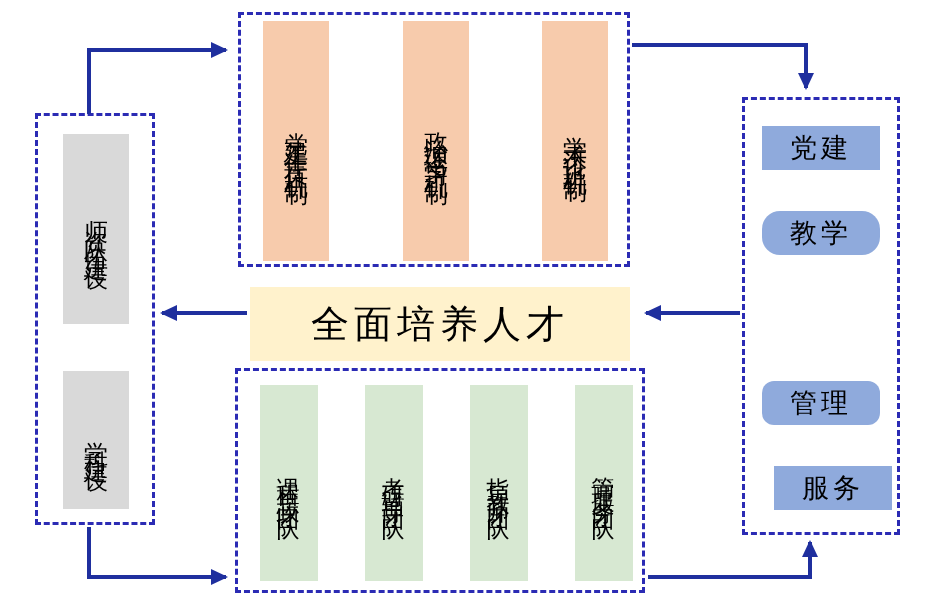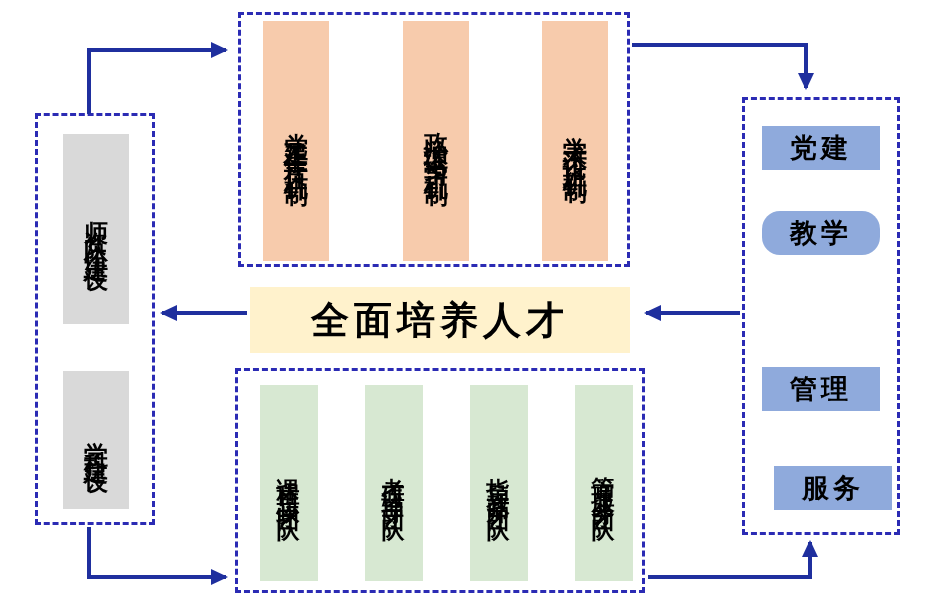--- a/index.html
+++ b/index.html
@@ -18,21 +18,21 @@
     position: absolute;
     border: 3px dashed #2B2BB4;
     background: transparent;
   }
 
   .cell {
     position: absolute;
     display: flex;
     align-items: center;
     justify-content: center;
-    font-weight: bold;
+    font-weight: normal;
     color: #000000;
     text-align: center;
   }
 
   .vtext {
     writing-mode: vertical-rl;
     text-orientation: upright;
   }
 
   
@@ -49,21 +49,21 @@
   .group-bottom { left: 235px; top: 368px; width: 410px; height: 225px; }
   .cell-green   { background: #D7E8D2; width: 58px; height: 196px; top: 14px; font-size: 23px; }
   .cell-green .vtext { letter-spacing: 8px; }
 
   
   .group-right  { left: 742px; top: 97px;  width: 158px; height: 438px; }
   .cell-blue    { background: #8FAADC; width: 118px; height: 44px; left: 17px; font-size: 27px; letter-spacing: 4px; }
 
   
   .cell-center  {
-    left: 250px; top: 287px; width: 380px; height: 66px;
+    left: 250px; top: 287px; width: 380px; height: 74px;
     background: #FFF2CC; font-size: 38px; letter-spacing: 5px;
   }
 
   .arrows {
     position: absolute;
     left: 0; top: 0;
     width: 929px; height: 604px;
     pointer-events: none;
   }
   .arrow-line {
@@ -118,21 +118,21 @@
     </div>
   </div>
 
   <div class="group group-right">
     <div class="cell cell-blue" style="top:26px;">
       <span>党建</span>
     </div>
     <div class="cell cell-blue" style="top:111px;border-radius:18px;">
       <span>教学</span>
     </div>
-    <div class="cell cell-blue" style="top:267px;">
+    <div class="cell cell-blue" style="top:281px;border-radius:12px;">
       <span>管理</span>
     </div>
     <div class="cell cell-blue" style="top:366px;margin-left:12px;">
       <span>服务</span>
     </div>
   </div>
 
   <svg class="arrows" viewBox="0 0 929 604" xmlns="http://www.w3.org/2000/svg">
     <defs>
       <marker id="ah" markerUnits="userSpaceOnUse" markerWidth="20" markerHeight="18" refX="15" refY="8" orient="auto">

